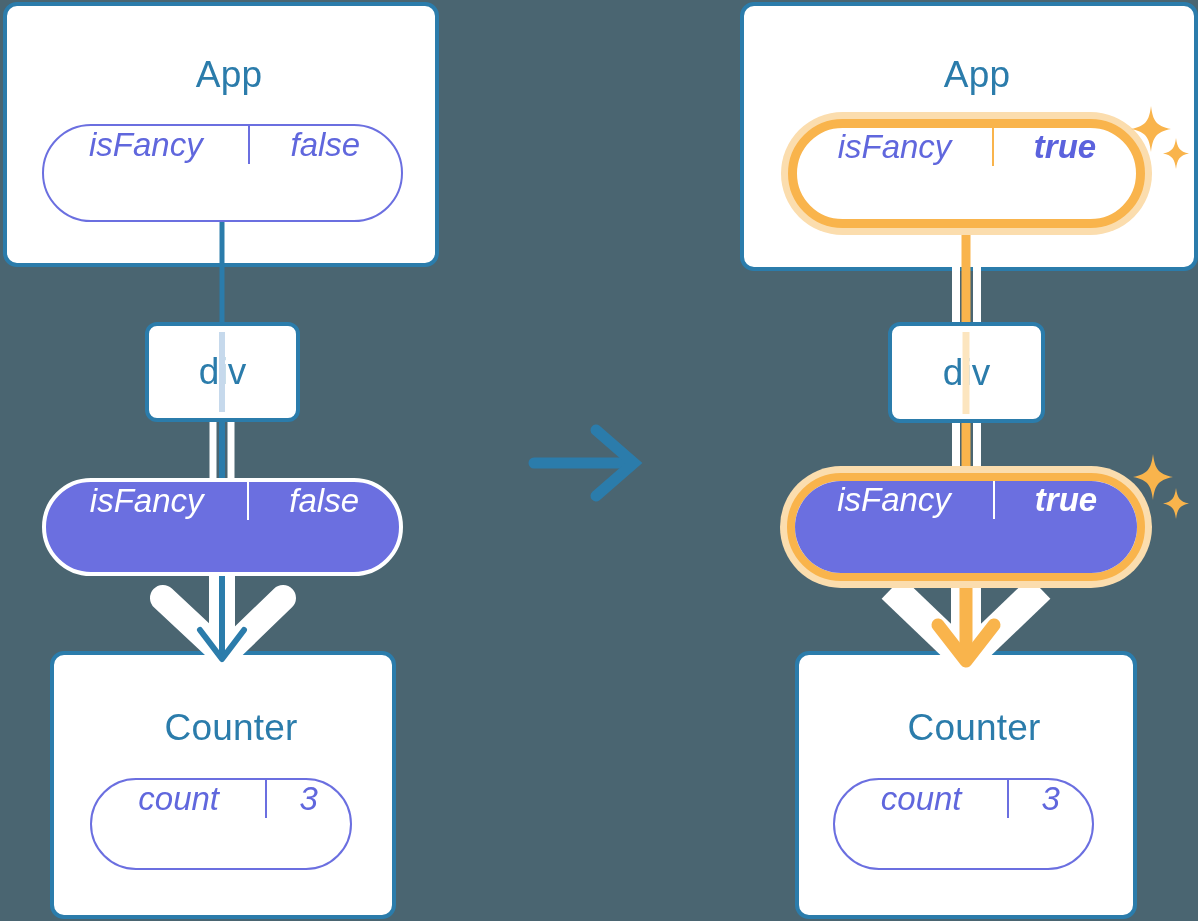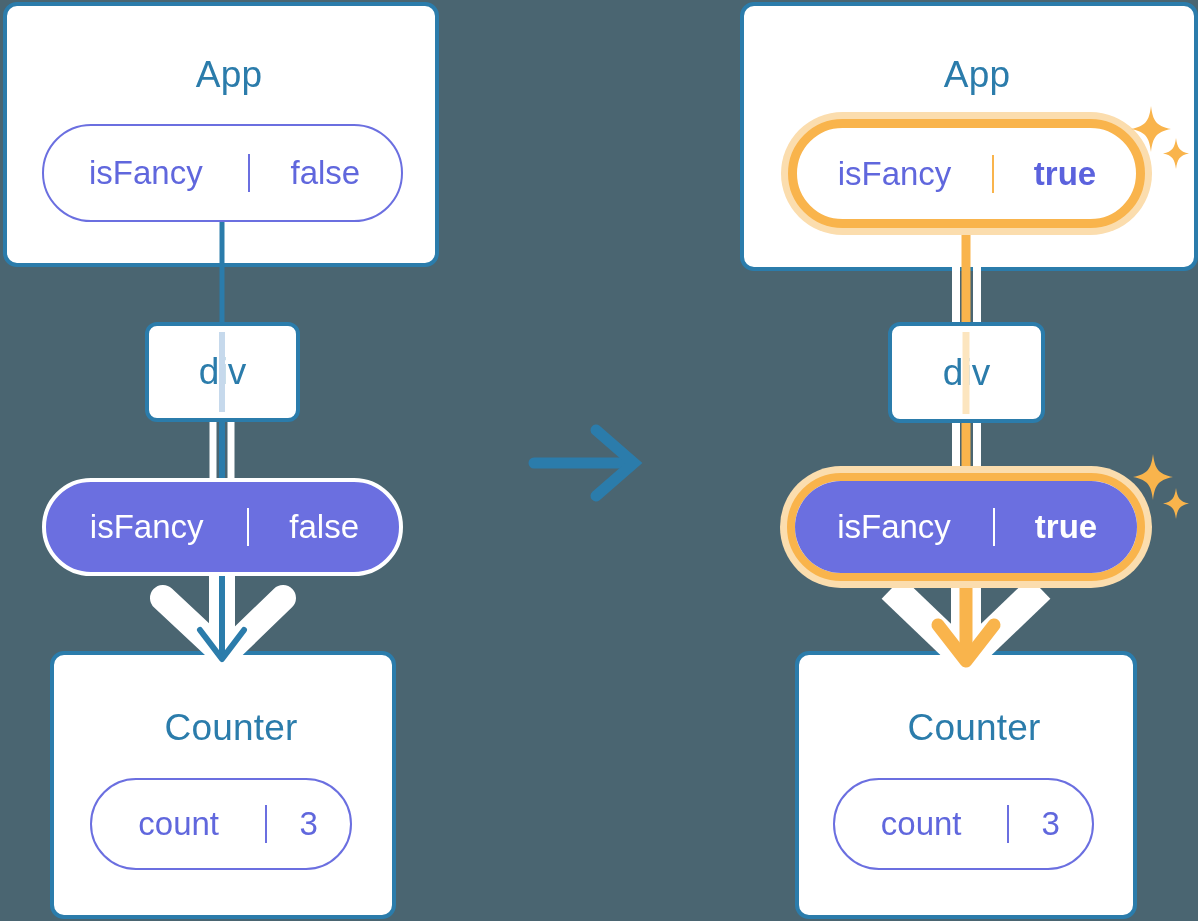--- a/index.html
+++ b/index.html
@@ -42,22 +42,23 @@
   .divbox span{
     color:#2b7cab;font-size:37px;position:relative;z-index:3;
   }
 
   
   .pill{
     position:absolute;
     box-sizing:border-box;
     border-radius:999px;
     display:flex;
-    align-items:center;
+    align-items:flex-start;
     z-index:8;
+    font-style:italic;
   }
   .pill .cell{
     display:flex;align-items:center;justify-content:center;
     font-size:33px;
     box-sizing:border-box;
     white-space:nowrap;
   }
 
   
   .pill-outline{

